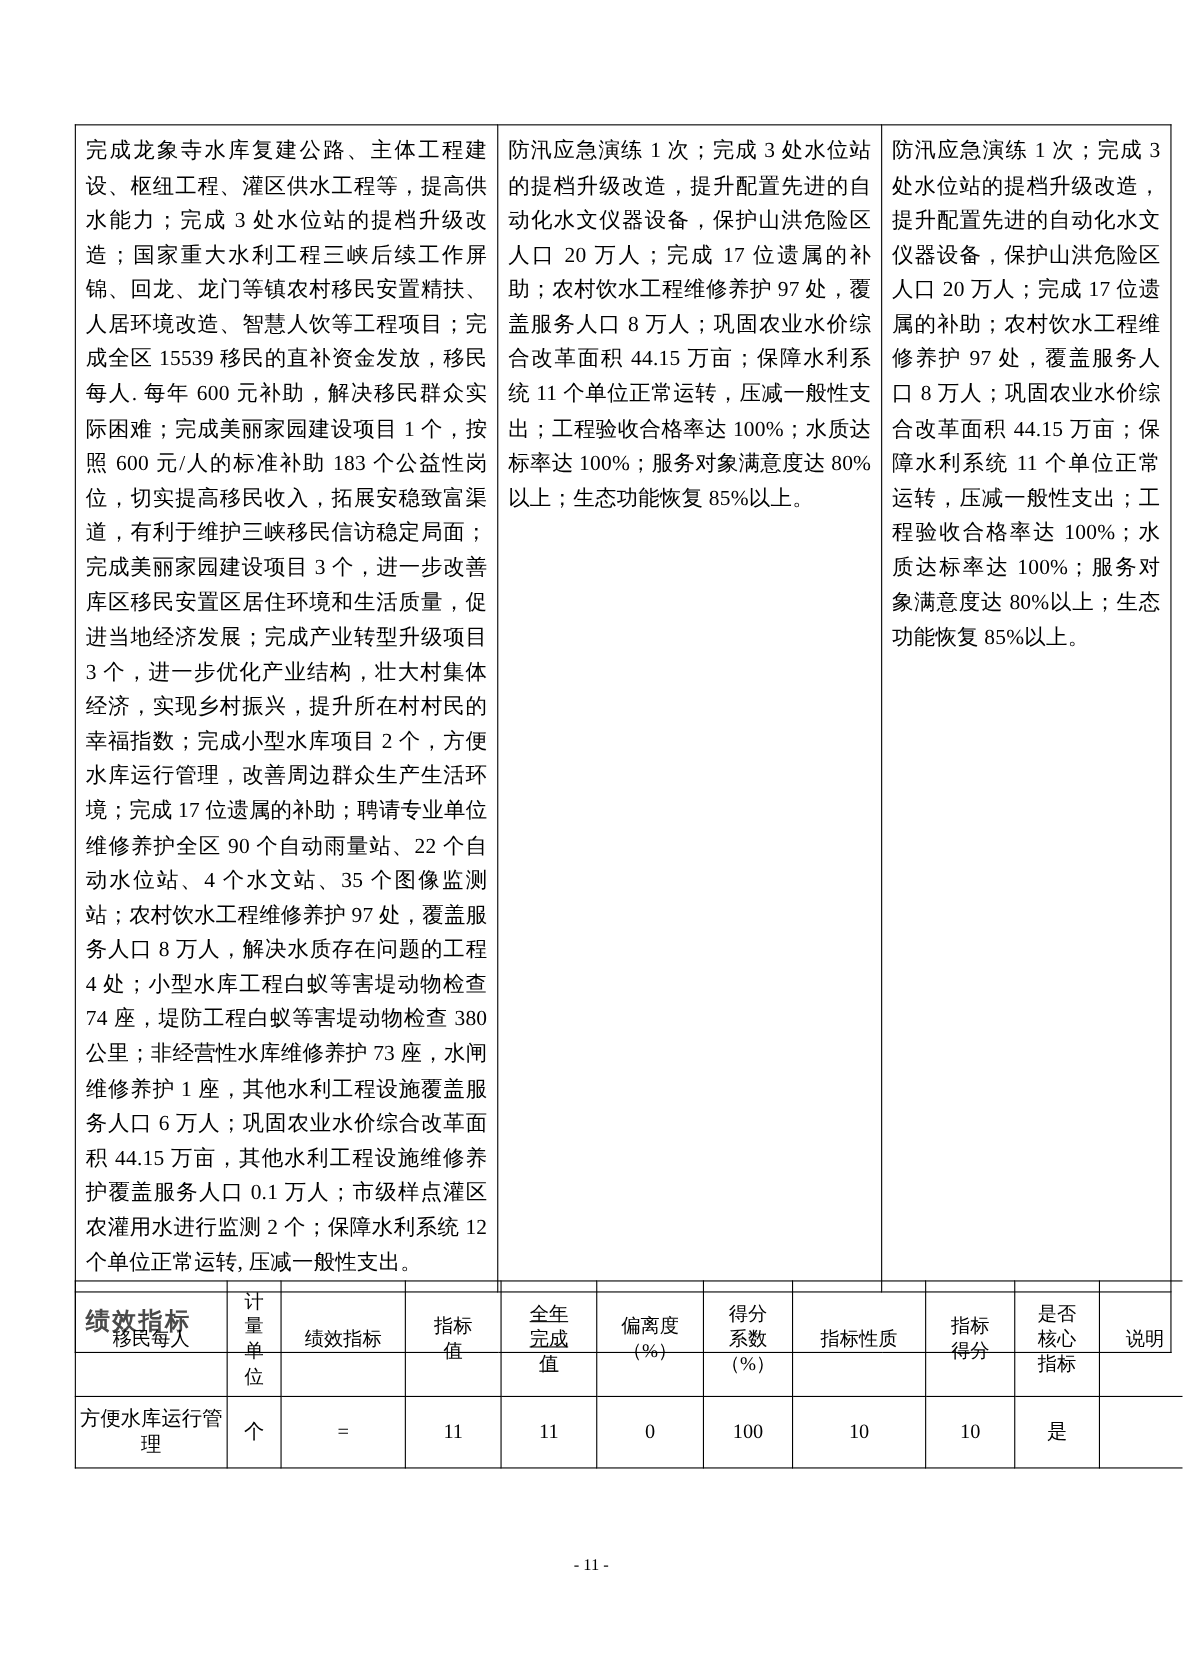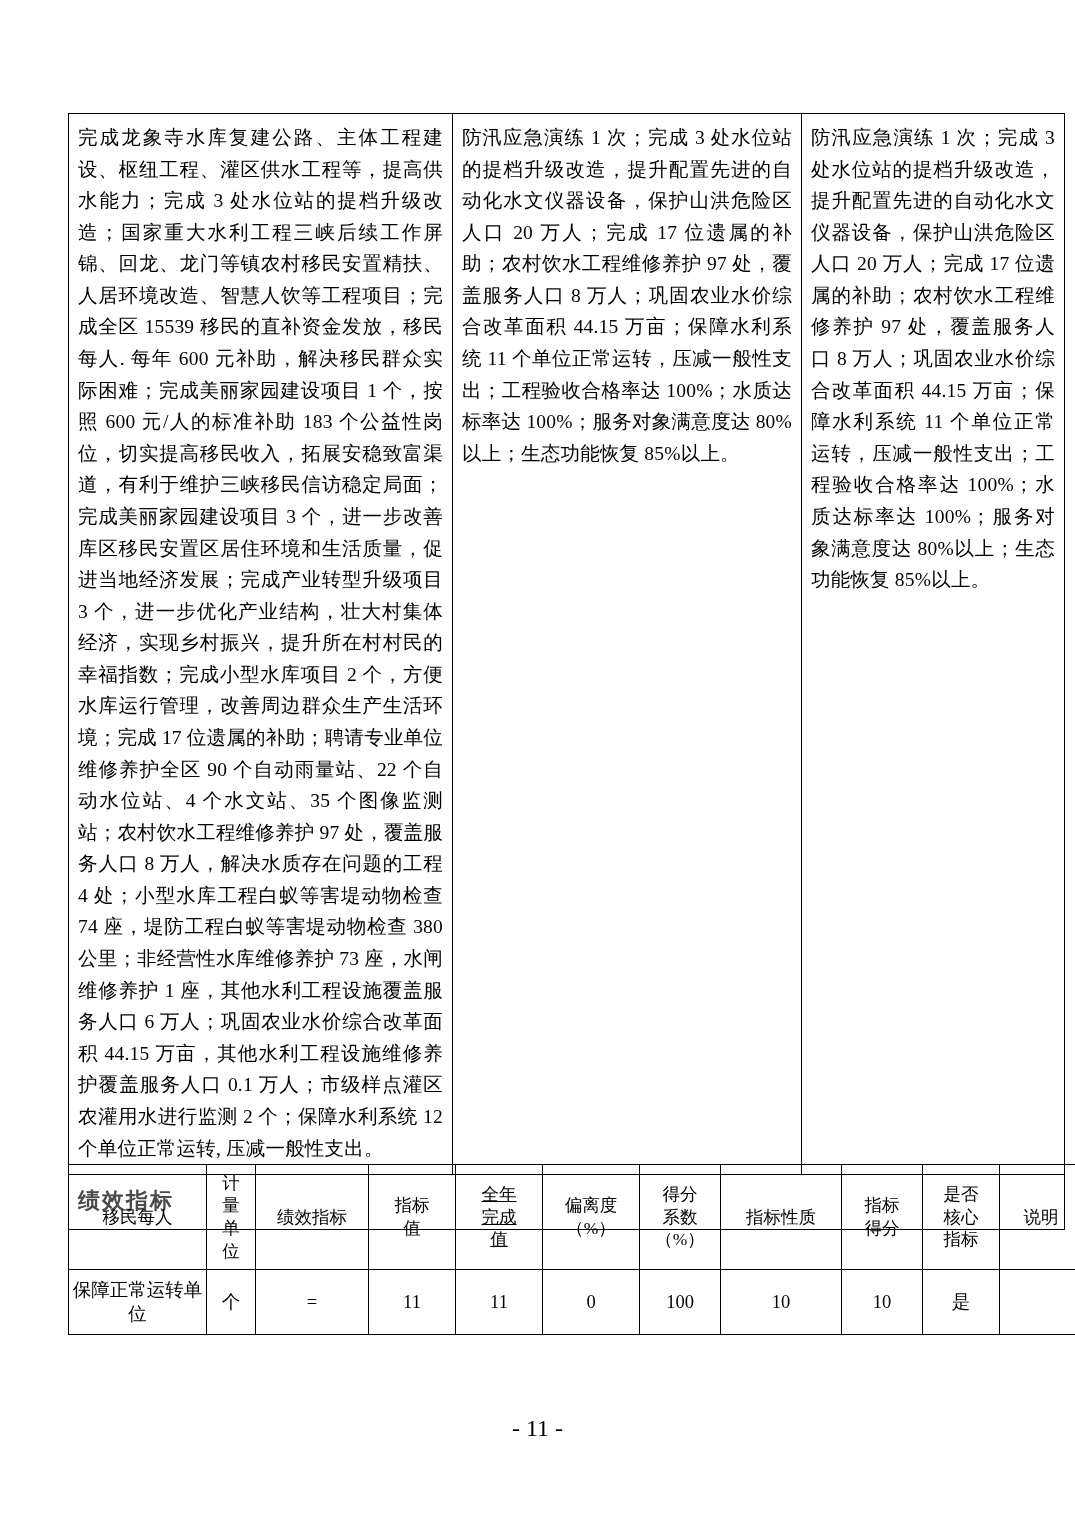--- a/index.html
+++ b/index.html
@@ -106,21 +106,21 @@
     text-align: left;
     padding-left: 6px;
     line-height: 1.45;
   }
   .footer {
     position: absolute;
     left: 0;
     top: 1415px;
     width: 1075px;
     text-align: center;
-    font-size: 24px;
+    font-size: 15px;
     font-family: "Liberation Serif", "DejaVu Serif", serif;
   }
 </style>
 </head>
 <body>
 
 <div class="page">
 
   <table class="doc-table">
     <tbody>
@@ -152,21 +152,21 @@
       <th class="m-c4 vert-label">指标<br>值</th>
       <th class="m-c5 vert-label">全年<br>完成<br>值</th>
       <th class="m-c6 vert-label">偏离度<br>（%）</th>
       <th class="m-c7 vert-label">得分<br>系数<br>（%）</th>
       <th class="m-c8">指标性质</th>
       <th class="m-c9 vert-label">指标<br>得分</th>
       <th class="m-c10 vert-label">是否<br>核心<br>指标</th>
       <th class="m-c11">说明</th>
     </tr>
     <tr class="data-row">
-      <td class="name-cell">保障正常运转单位</td>
+      <td class="name-cell">方便水库运行管理</td>
       <td>个</td>
       <td>=</td>
       <td>11</td>
       <td>11</td>
       <td>0</td>
       <td>100</td>
       <td>10</td>
       <td>10</td>
       <td>是</td>
       <td></td>

